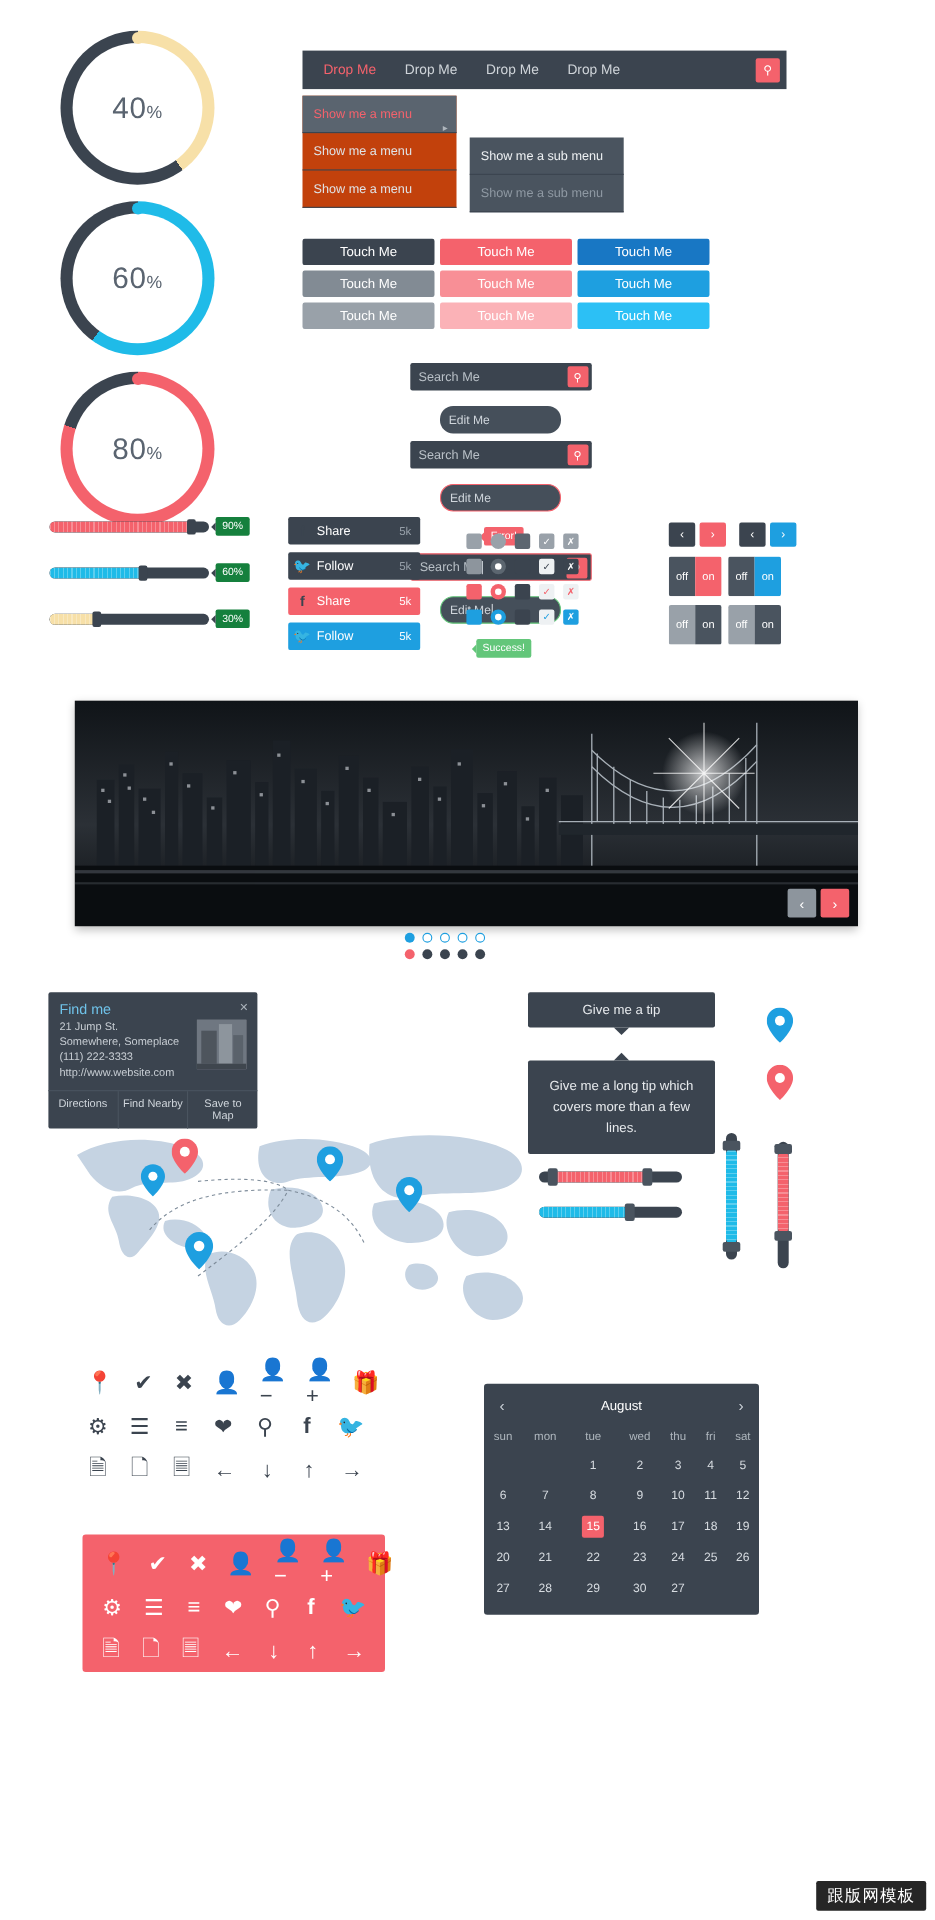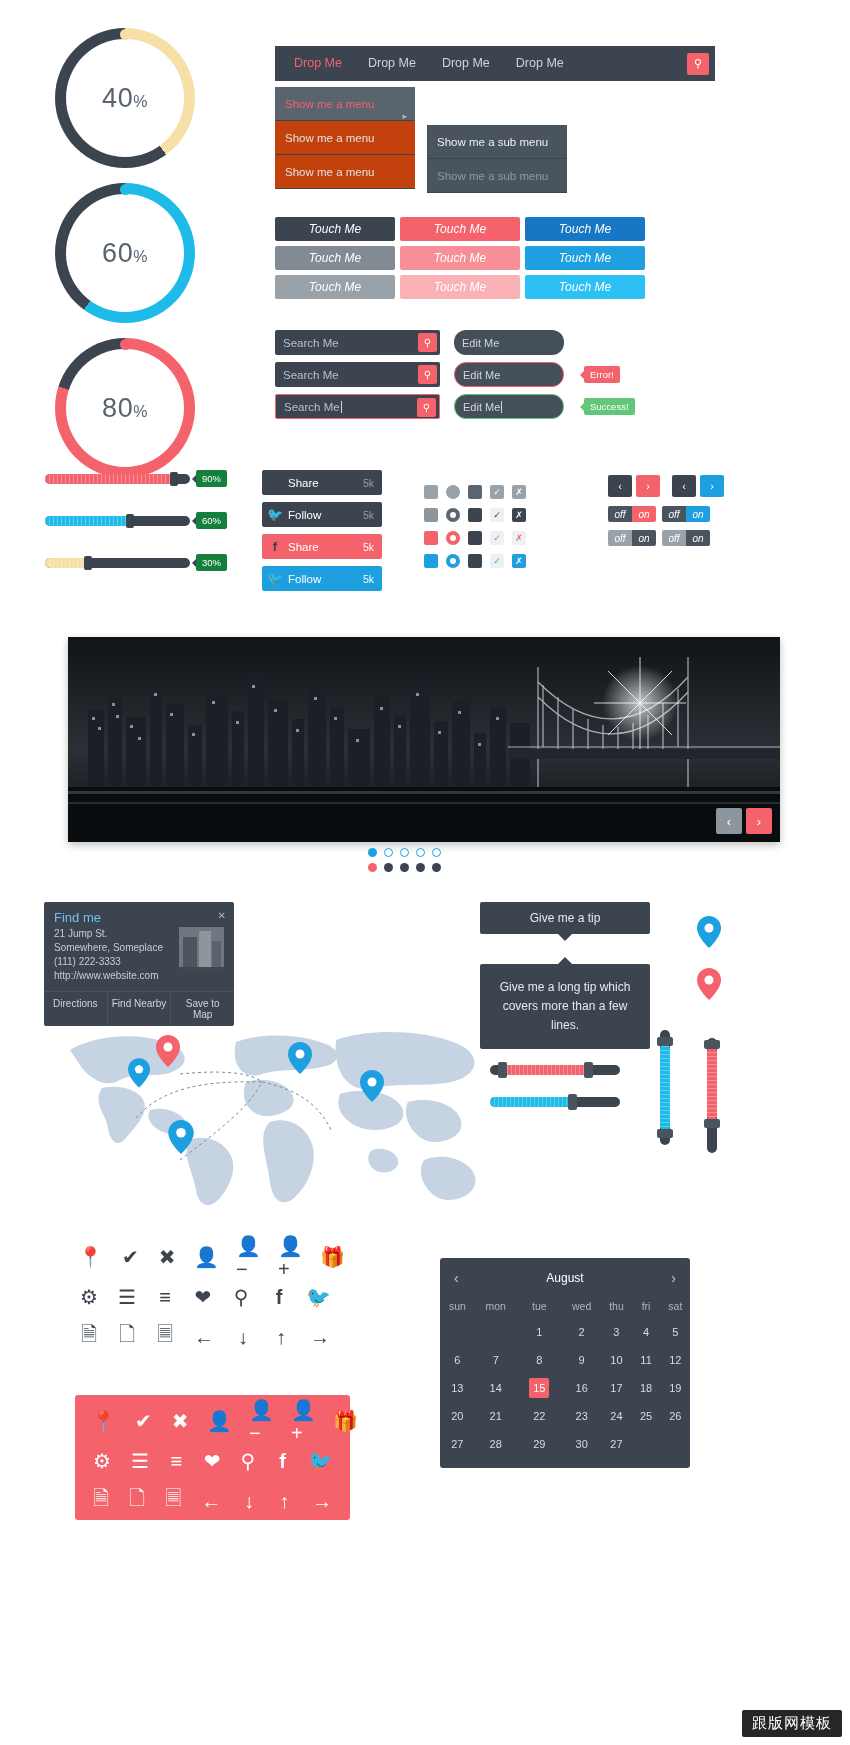--- a/index.html
+++ b/index.html
@@ -47,29 +47,29 @@
   .submenu { position:absolute; left:152px; top:38px; width:140px; background:#4a545f; }
   .submenu .mi { height:34px; line-height:34px; padding:0 10px; font-size:11.5px; color:#eef1f3; border-bottom:1px solid #3b444f; }
   .submenu .mi.dim { color:#8f99a3; }
   .subwrap { position:relative; }
 
   
   #touchgrid { position:absolute; left:275px; top:217px; width:400px; }
   .brow { display:flex; gap:5px; margin-bottom:5px; }
   .btn {
     width:120px; height:24px; line-height:24px; text-align:center;
-    color:#fff; font-size:12px; border-radius:2px;font-style:italic;
+    color:#fff; font-size:12px; border-radius:2px;
   }
   .b-d1{background:#3b444f;} .b-d2{background:#828b94;} .b-d3{background:#99a1a9;}
   .b-r1{background:#f4626c;} .b-r2{background:#f88f96;} .b-r3{background:#fbb2b7;}
   .b-b1{background:#1877c4;} .b-b2{background:#1e9fe0;} .b-b3{background:#2cc0f5;}
 
   
   #inputs { position:absolute; left:275px; top:330px; width:360px; }
-  .irow { display:flex; gap:14px; margin-bottom:7px; align-items:center; }
+  .irow { display:flex; gap:14px; margin-bottom:7px; align-items:center;flex-direction:column; }
   .search {
     width:165px; height:25px; background:#3b444f; display:flex; align-items:center;
     padding-left:8px; color:#b9c0c7; font-size:11.5px; position:relative; border-radius:2px;
   }
   .search.act { border:1px solid #f4626c; }
   .search .sicon {
     position:absolute; right:3px; top:3px; width:19px; height:19px; background:#f4626c;
     display:flex; align-items:center; justify-content:center; font-size:10px; color:#fff; border-radius:2px;
   }
   .edit {
@@ -111,21 +111,21 @@
   #checks { position:absolute; left:424px; top:485px; width:115px; }
   .crow { display:flex; gap:8px; margin-bottom:9px; }
   .cbox { width:14px; height:14px; border-radius:2px; display:flex; align-items:center; justify-content:center; font-size:9px; color:#fff; }
   .rad { width:14px; height:14px; border-radius:50%; position:relative; }
   .rad .dot { position:absolute; left:4px; top:4px; width:6px; height:6px; border-radius:50%; background:#fff; }
 
   
   #pagers { position:absolute; left:608px; top:475px; width:110px; }
   .parrows { display:flex; gap:4px; margin-bottom:9px; }
   .pa { width:24px; height:22px; display:flex; align-items:center; justify-content:center; color:#fff; font-size:11px; border-radius:2px; }
-  .togg { display:inline-flex; height:16px; border-radius:2px; overflow:hidden; margin-right:6px;font-style:italic; }
+  .togg { display:inline-flex; height:36px; border-radius:2px; overflow:hidden; margin-right:6px; }
   .togg span { width:24px; display:flex; align-items:center; justify-content:center; font-size:10px; color:#fff; }
   .tg-off { background:#4a545f; } .tg-on-red { background:#f4626c; } .tg-on-blue { background:#1e9fe0; }
   .tg-gray { background:#99a1a9; }
   .trow { margin-bottom:8px; display:flex; }
 
   
   #hero { position:absolute; left:68px; top:637px; width:712px; height:205px;
           box-shadow:0 3px 8px rgba(0,0,0,.25); overflow:hidden; background:#111; }
   .skyline { position:absolute; inset:0; }
   .hero-arrows { position:absolute; right:8px; bottom:8px; display:flex; gap:4px; }

